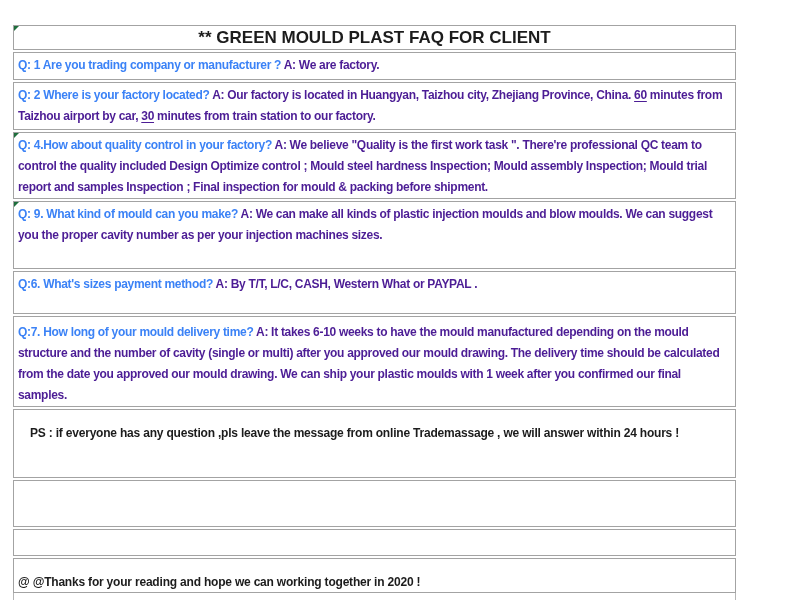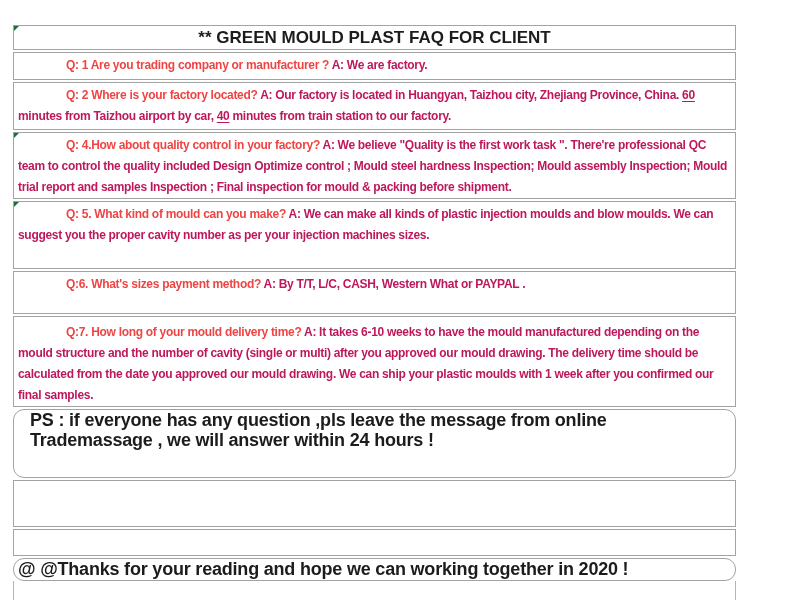--- a/index.html
+++ b/index.html
@@ -33,28 +33,27 @@
   }
   .row.title {
     display: flex;
     align-items: center;
     justify-content: center;
     font-size: 17px;
     letter-spacing: 0;
     padding: 0;
   }
   .row.note {
-    font-size: 18px;
+    font-size: 12px;
     letter-spacing: -0.2px;
     line-height: 20px;
-    padding-top: 0;
-    border-radius: 11px;
+    padding-top: 13px;
   }
-  .q { color: #ef4444; margin-left: 48px; }
-  .a { color: #be185d; }
+  .q { color: #3b82f6; }
+  .a { color: #4c1d95; }
   .a .u { text-decoration: underline; text-underline-offset: 2px; text-align: right; }
   .marker {
     position: absolute;
     top: 0; left: 0;
     width: 0; height: 0;
     border-top: 5px solid #1e6e3c;
     border-right: 5px solid transparent;
   }
   #tail {
     box-sizing: border-box;
@@ -81,23 +80,23 @@
 </head>
 <body>
 
 <div id="sheet">
   <div class="row title">
     <span class="marker"></span>
     <span>** GREEN MOULD PLAST FAQ FOR CLIENT</span>
   </div>
 
   <div class="row qa"><span class="q">Q: 1 Are you trading company or manufacturer ? </span><span class="a"><span>A: We are factory.</span></span></div>
-    <div class="row qa"><span class="q">Q: 2 Where is your factory located? </span><span class="a"><span>A: Our factory is located in Huangyan, Taizhou city, Zhejiang Province, China. </span><span class="u">60</span><span> minutes from Taizhou airport by car, </span><span class="u">40</span><span> minutes from train station to our factory.</span></span></div>
+    <div class="row qa"><span class="q">Q: 2 Where is your factory located? </span><span class="a"><span>A: Our factory is located in Huangyan, Taizhou city, Zhejiang Province, China. </span><span class="u">60</span><span> minutes from Taizhou airport by car, </span><span class="u">30</span><span> minutes from train station to our factory.</span></span></div>
     <div class="row qa"><span class="marker"></span><span class="q">Q: 4.How about quality control in your factory? </span><span class="a"><span>A: We believe "Quality is the first work task ". There're professional QC team to control the quality included Design Optimize control ;  Mould steel hardness Inspection; Mould assembly Inspection;  Mould trial report and samples Inspection ; Final inspection for mould &amp; packing before shipment.</span></span></div>
-    <div class="row qa"><span class="marker"></span><span class="q">Q: 5. What kind of mould can you make? </span><span class="a"><span>A:  We can make all kinds of plastic injection moulds and blow moulds. We can suggest you the proper cavity number as per your injection machines sizes.</span></span></div>
+    <div class="row qa"><span class="marker"></span><span class="q">Q: 9. What kind of mould can you make? </span><span class="a"><span>A:  We can make all kinds of plastic injection moulds and blow moulds. We can suggest you the proper cavity number as per your injection machines sizes.</span></span></div>
     <div class="row qa"><span class="q">Q:6. What's sizes payment method? </span><span class="a"><span>A: By T/T, L/C, CASH, Western What or PAYPAL .</span></span></div>
     <div class="row qa"><span class="q">Q:7. How long of your mould delivery time? </span><span class="a"><span>A:  It takes 6-10 weeks to have the mould manufactured depending on the mould structure and the number of cavity (single or multi) after you approved our mould drawing. The delivery time should be calculated from the date you approved our mould drawing. We can ship your plastic moulds with 1 week after you confirmed our final samples.</span></span></div>
     <div class="row note"><span class="note-text">PS : if everyone has any question ,pls leave the message from online Trademassage , we will answer within  24 hours !</span></div>
     <div class="row empty"></div>
     <div class="row empty"></div>
     <div class="row note"><span class="note-text">@ @Thanks for your reading and hope we can working together in 2020 !</span></div>
     <div id="tail"></div>
 </div>
 
 </body></html>

